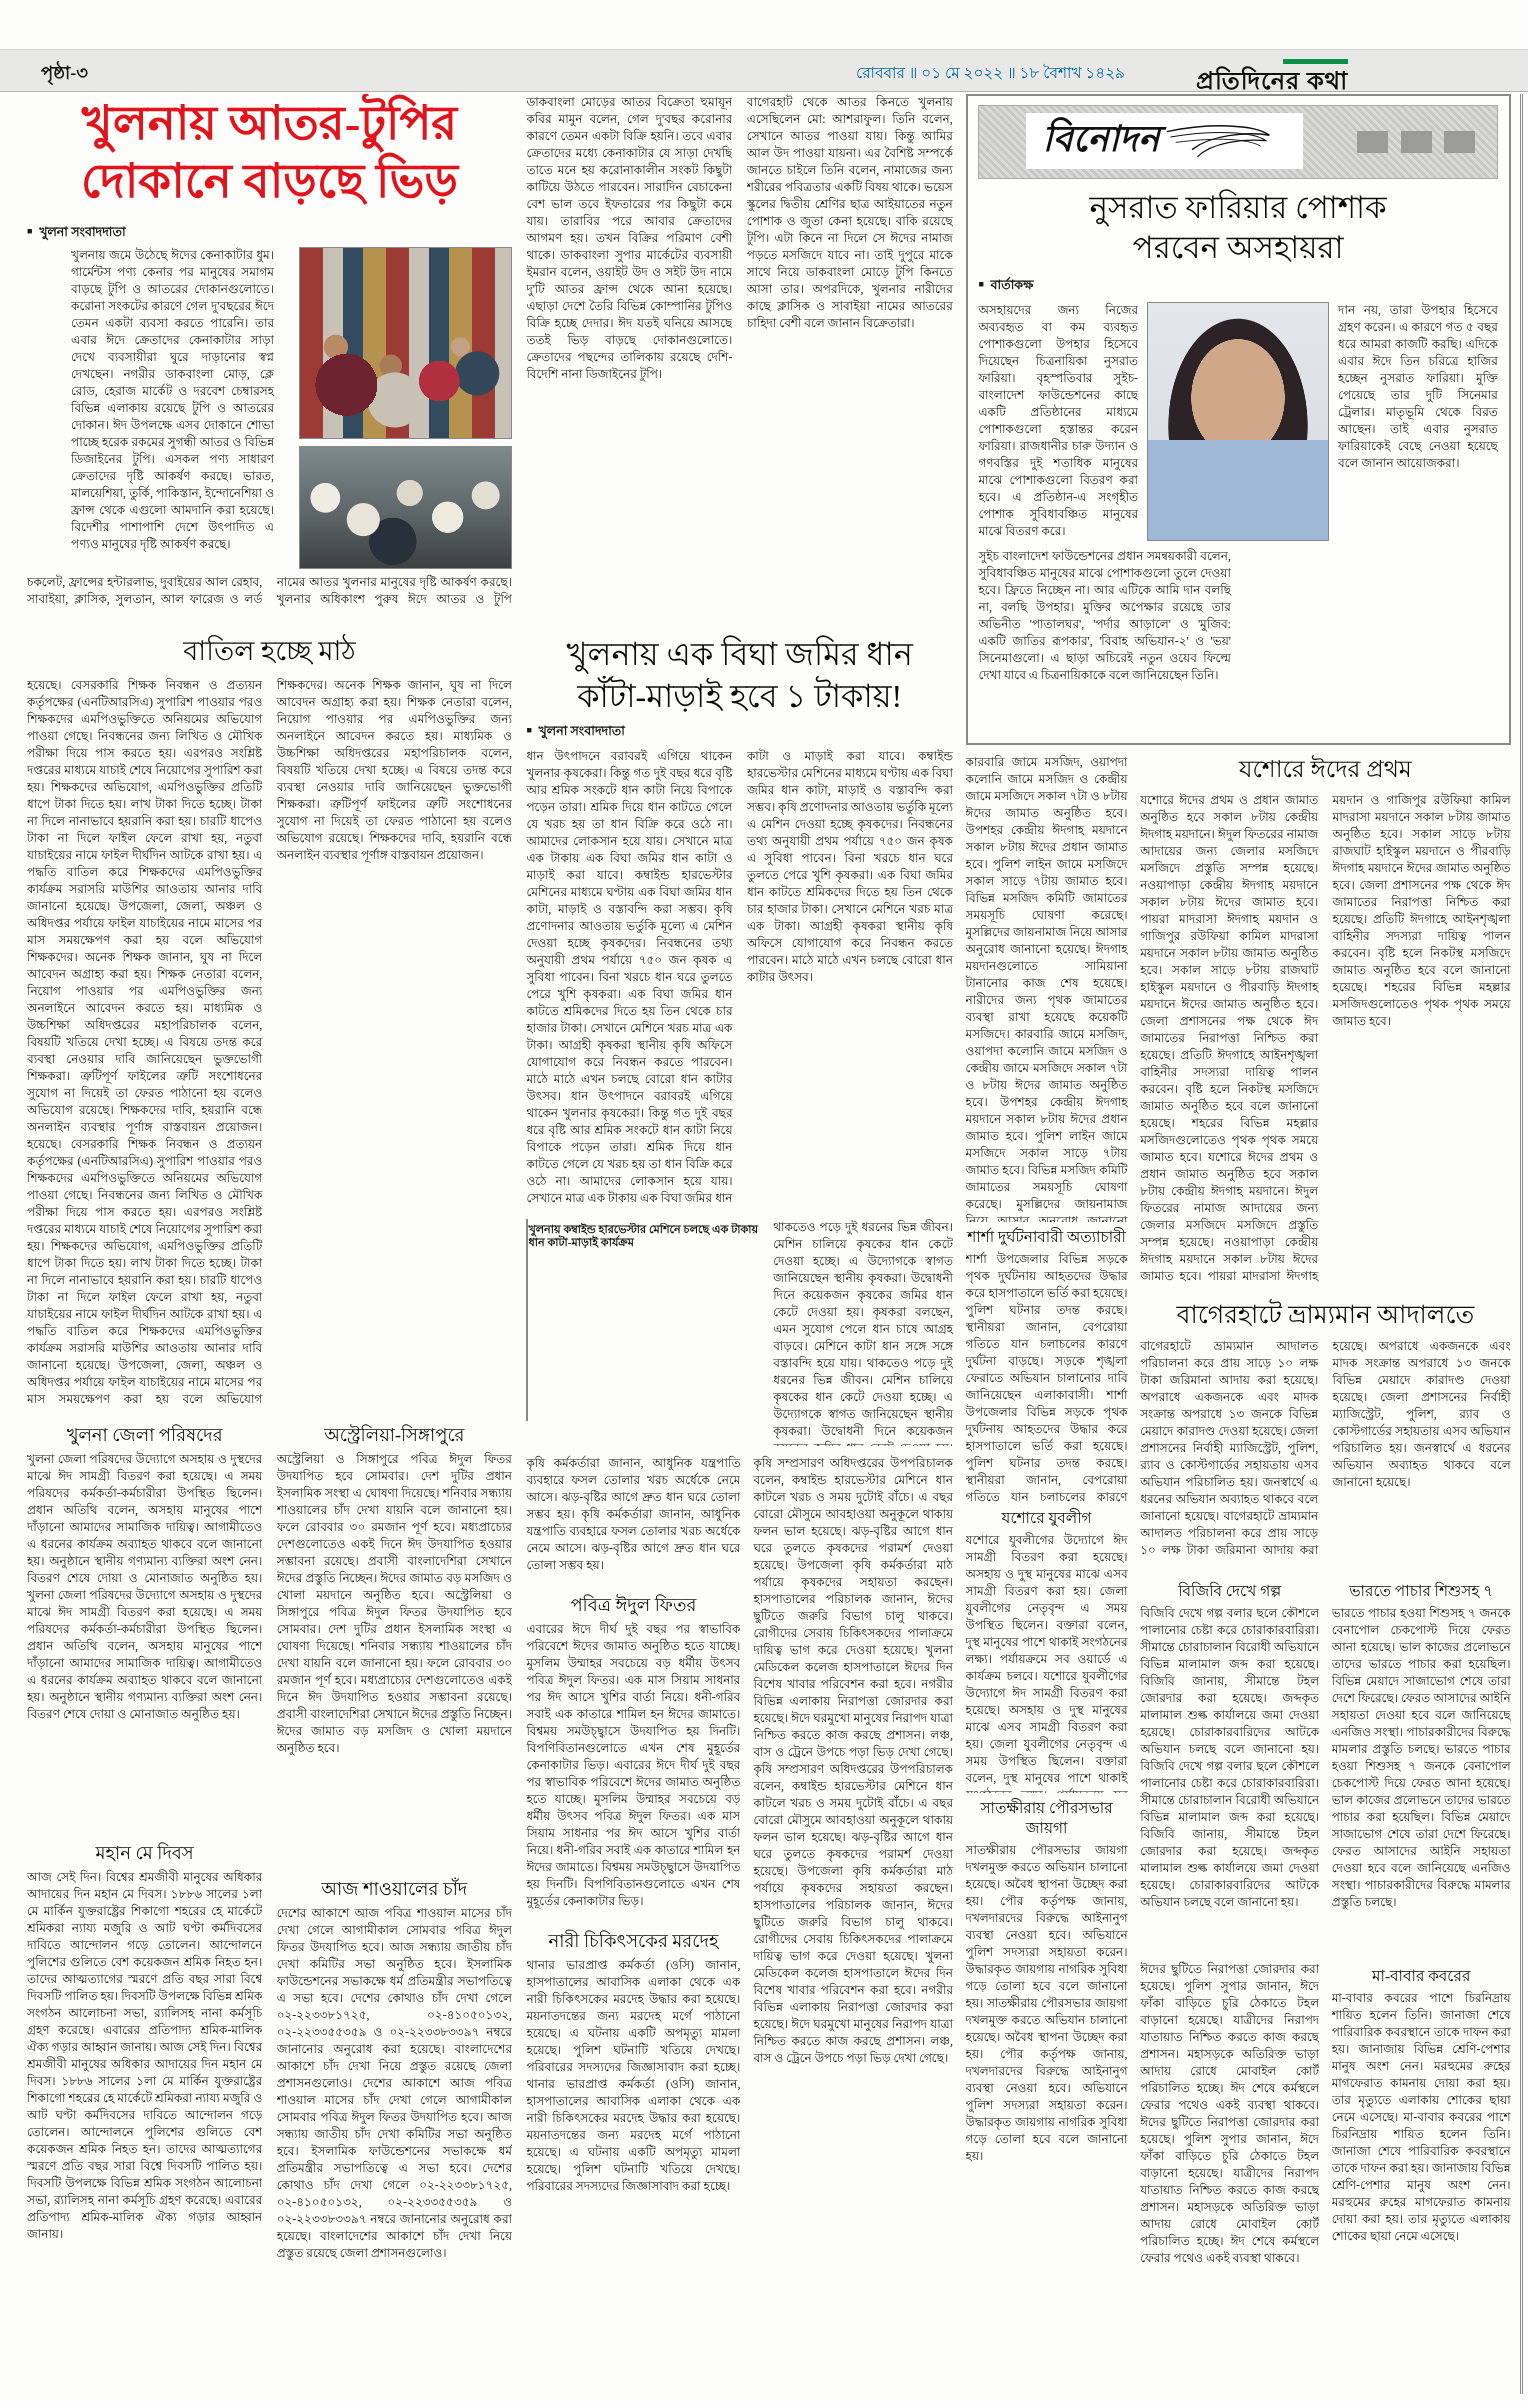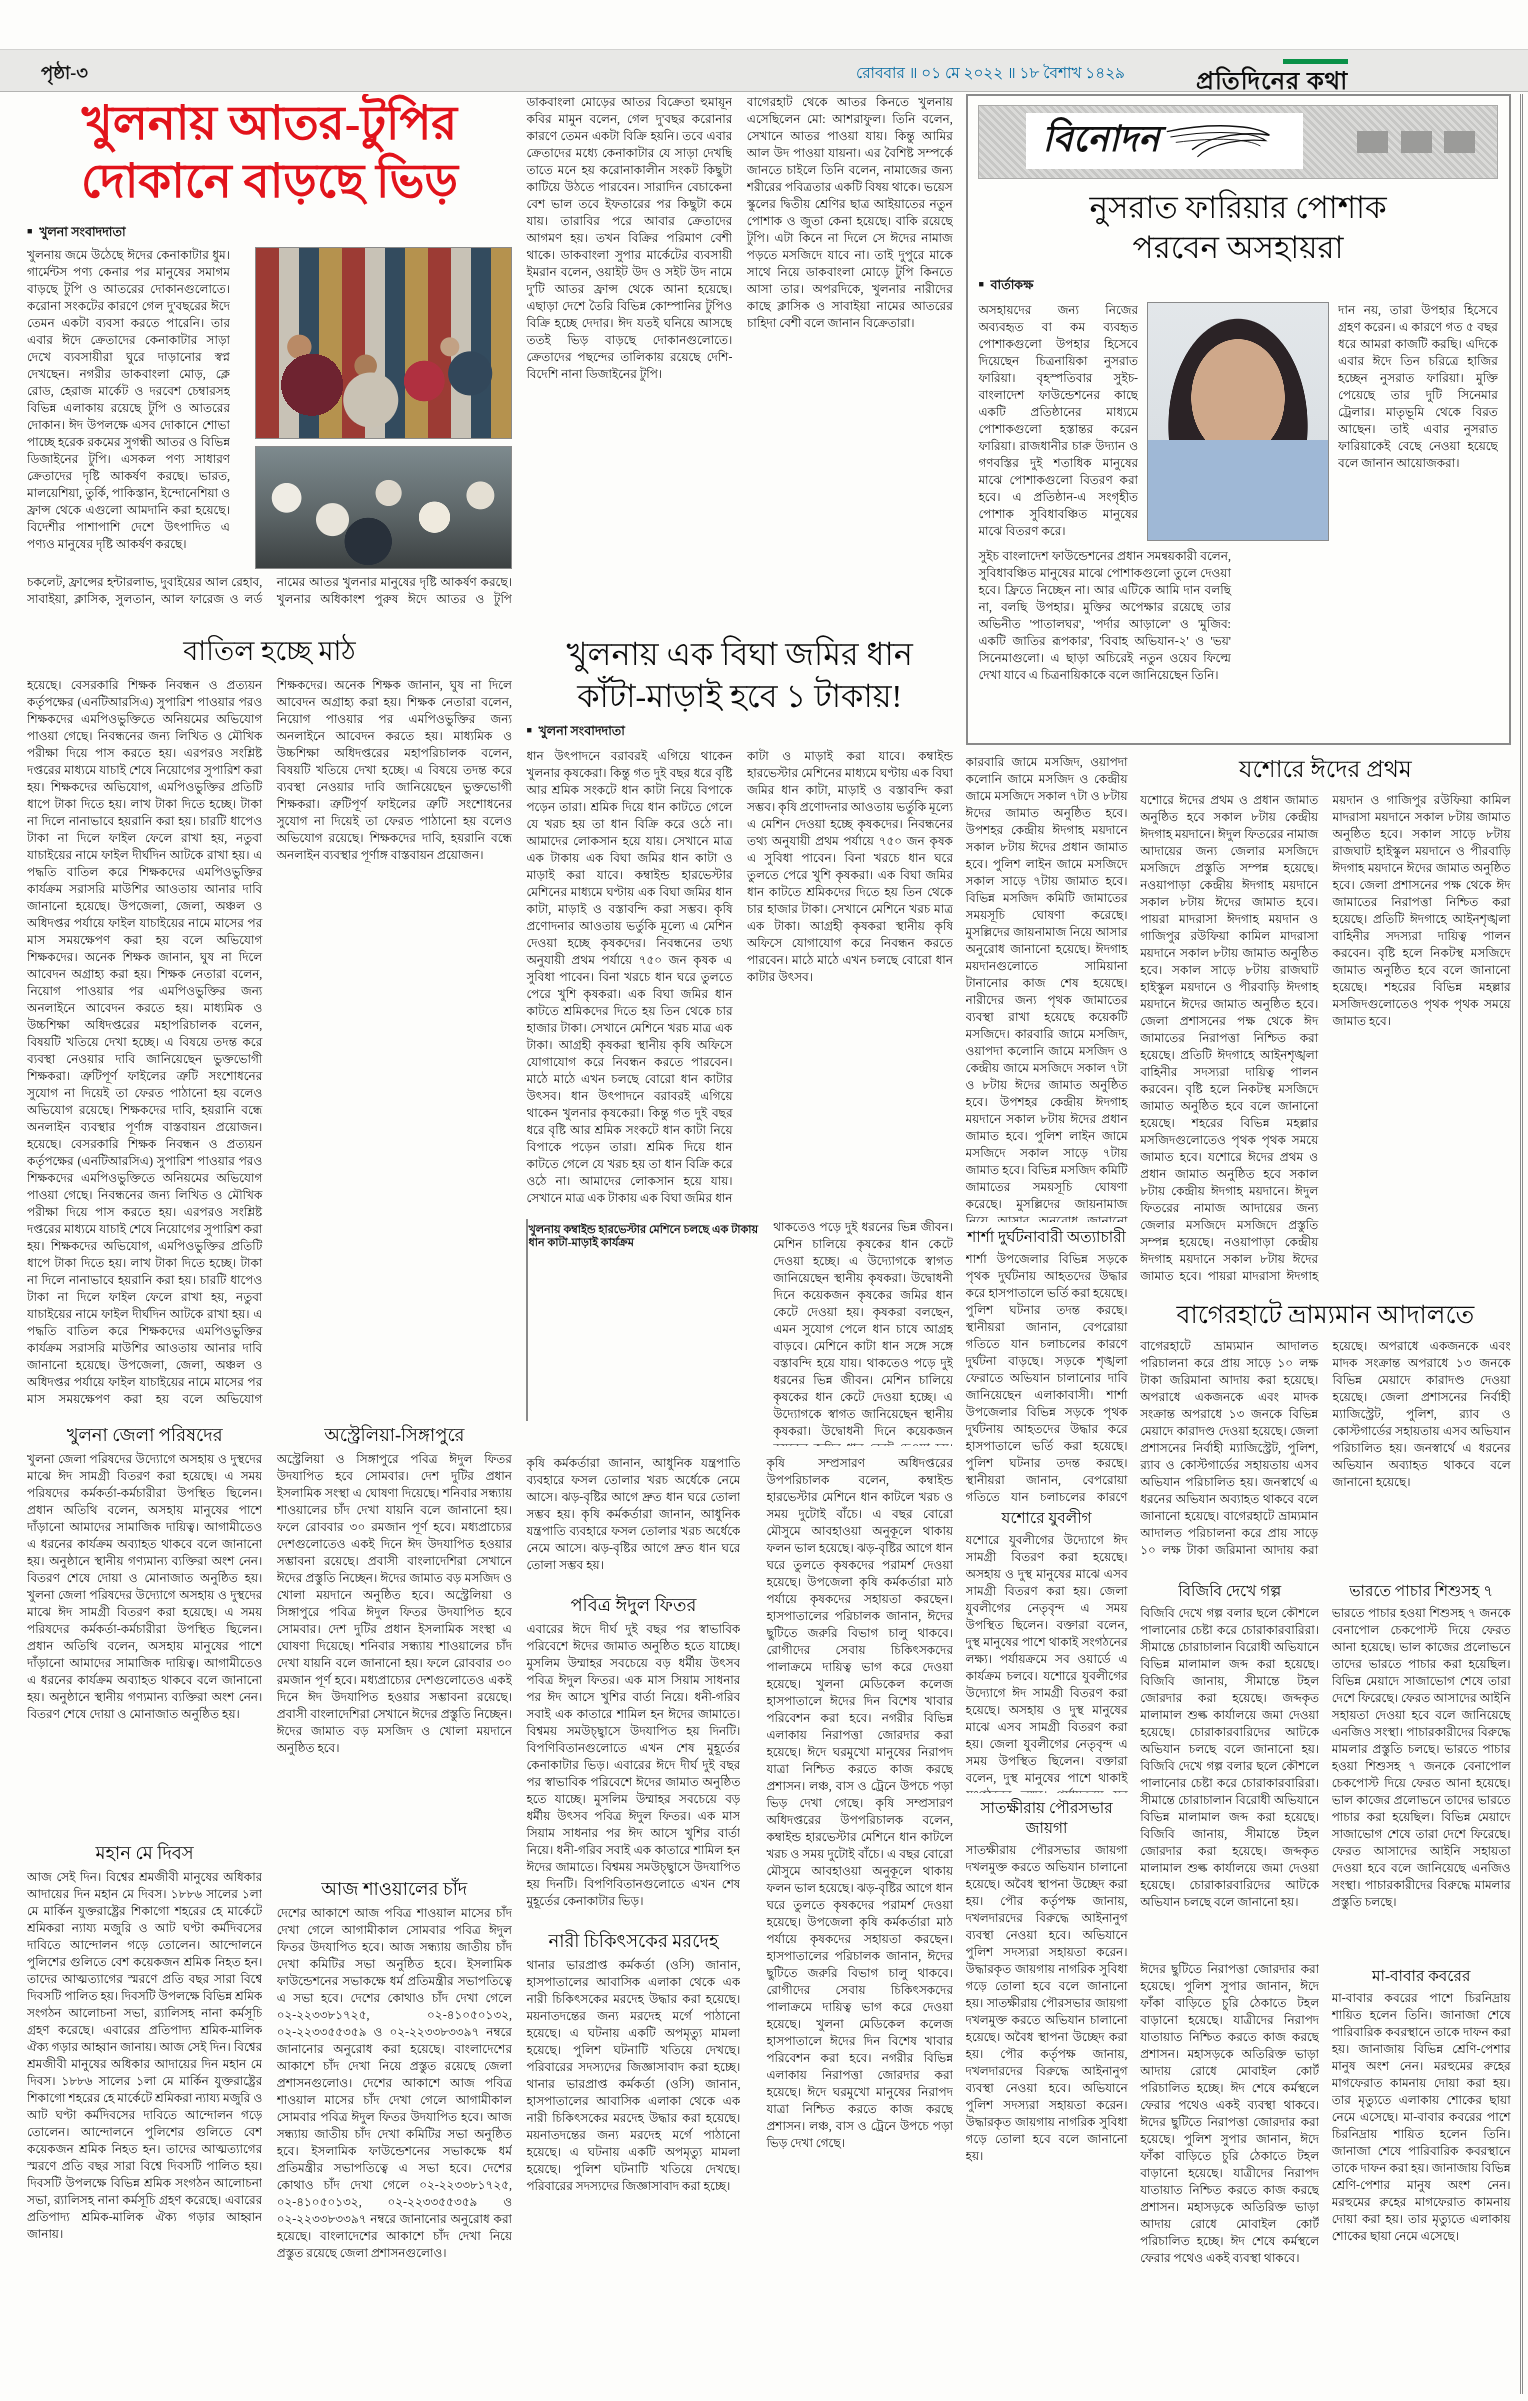--- a/index.html
+++ b/index.html
@@ -22,21 +22,21 @@
   .bt{font-size:12px;line-height:17px;text-align:justify;overflow:hidden;}
   .cols2{column-count:2;column-gap:14.4px;column-fill:auto;}
   .byline{font-size:12.6px;font-weight:bold;margin:2.7px 0 4.5px 0;}
   .byline .sq{font-size:9px;vertical-align:1.8px;margin-right:3.6px;}
   .h-sec{font-weight:normal;text-align:center;color:#0b0b0b;}
   
   .main-story{height:530px;display:flex;gap:14.4px;}
   .ms-left{width:485px;display:flex;flex-direction:column;}
   .main-headline{height:126px;font-size:47px;line-height:58px;font-weight:bold;
                  color:#e2131b;text-align:center;overflow:hidden;}
-  .ms-body{flex:1;display:flex;gap:25px;overflow:hidden;}
+  .ms-body{flex:1;display:flex;gap:25px;overflow:hidden;margin-left:44px;}
   .ms-col1{width:203px;}
   .ms-photos{flex:1;display:flex;flex-direction:column;gap:7.2px;}
   .photo{border:0.9px solid #8a8a8a;}
   .photo-street{height:223px;background:
      radial-gradient(circle at 22% 72%, #6e2330 0 31px, transparent 31px),
      radial-gradient(circle at 17% 52%, #b98a66 0 11.7px, transparent 12.6px),
      radial-gradient(circle at 45% 80%, #c9c2b4 0 27px, transparent 28px),
      radial-gradient(circle at 43% 62%, #a97c58 0 10.8px, transparent 11.7px),
      radial-gradient(circle at 66% 70%, #b03040 0 20px, transparent 20.7px),
      radial-gradient(circle at 84% 66%, #32475a 0 21.6px, transparent 22.5px),
@@ -69,21 +69,21 @@
   .dhan-photorow{display:flex;gap:10.8px;height:227px;margin-top:7.2px;}
   .dhan-fig{width:236px;display:flex;flex-direction:row;}
   .photo-paddy{height:200px;background:
      radial-gradient(circle at 20% 40%, #2e3b2a 0 10.8px, transparent 11.7px),
      radial-gradient(circle at 35% 46%, #24301f 0 10px, transparent 10.8px),
      radial-gradient(circle at 60% 42%, #b23a2e 0 14.4px, transparent 15.3px),
      radial-gradient(circle at 78% 48%, #3a4632 0 10.8px, transparent 11.7px),
      linear-gradient(180deg,#cfe0c2 0%,#9dc06c 28%,#7da84e 55%,#5d8f3c 80%,#47702c 100%);}
   .fig-cap{font-size:11.2px;line-height:13.5px;font-weight:bold;margin-top:3.6px;text-align:left;overflow:hidden;}
   .dhan-side{flex:1;}
-  .g2-bottom{flex:1;display:flex;gap:26px;margin-top:9px;overflow:hidden;}
+  .g2-bottom{flex:1;display:flex;gap:13px;margin-top:9px;overflow:hidden;}
   .c3{width:214px;display:flex;flex-direction:column;}
   .c4{flex:1;}
   
   .ent-box{height:629px;border:2.7px double #8a8a8a;padding:9px 10.8px;display:flex;
            flex-direction:column;background:#fefefc;}
   .ent-banner{height:72px;background:repeating-linear-gradient(45deg,#dadad8 0 2.7px,#c7c7c5 2.7px 5.4px);
               border:0.9px solid #aaaaa8;position:relative;}
   .banner-panel{position:absolute;left:47px;top:7.2px;width:261px;height:56px;background:#ffffff;
                 display:flex;align-items:center;padding-left:16px;}
   .banner-script{font-size:36px;font-weight:bold;font-style:italic;color:#111;}

